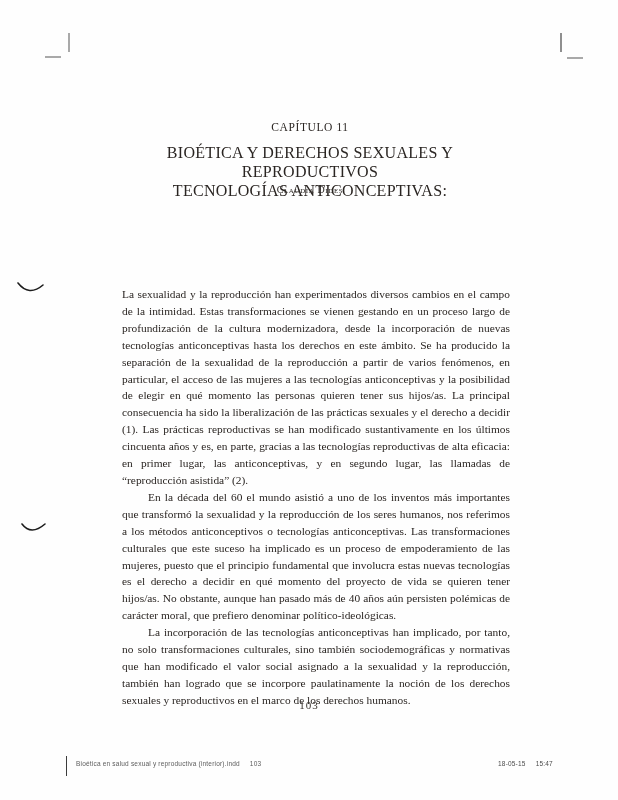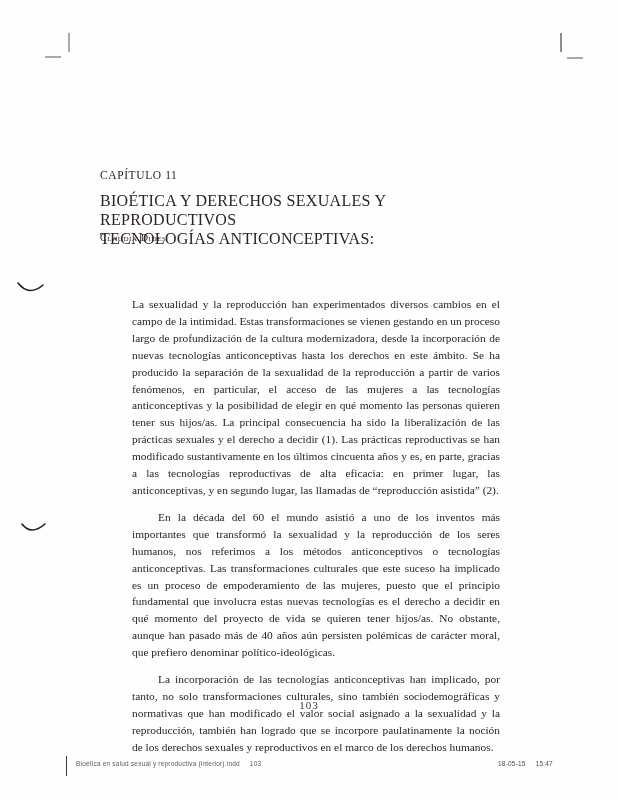--- a/index.html
+++ b/index.html
@@ -20,33 +20,33 @@
   .crop.tl-v{left:68px;top:33px;}
   .crop.tl-h{left:45px;top:56px;}
   .crop.tr-v{left:560px;top:33px;background:#8f8f8f;}
   .crop.tr-h{left:567px;top:57px;}
   .crop.bl-v{left:66px;top:756px;height:20px;background:#3c3c3c;width:1px;}
 
   
   .pen-mark{position:absolute;}
 
   
-  .header{position:absolute;left:100px;width:420px;text-align:left;margin-top:48px;}
+  .header{position:absolute;left:100px;width:420px;text-align:center;}
   .chapter-label{top:121px;font-size:11.5px;letter-spacing:.6px;}
   .title{top:143px;font-size:16px;letter-spacing:.3px;line-height:19px;}
   .author{top:184px;font-size:10px;font-variant:small-caps;letter-spacing:.6px;}
   .header div{margin:0;}
 
   
   .body-text{
     position:absolute;left:122px;top:286px;width:388px;
     font-size:11.4px;line-height:16.9px;
     text-align:justify;
   }
-  .body-text p{margin:10px;padding:0;}
+  .body-text p{margin:0;padding:0;}
   .body-text p.indent{text-indent:26px;}
 
   .page-number{
     position:absolute;left:0;top:699px;width:618px;
     text-align:center;font-size:11px;letter-spacing:1px;color:#3a3530;
   }
 
   
   .slug{
     position:absolute;top:760px;

